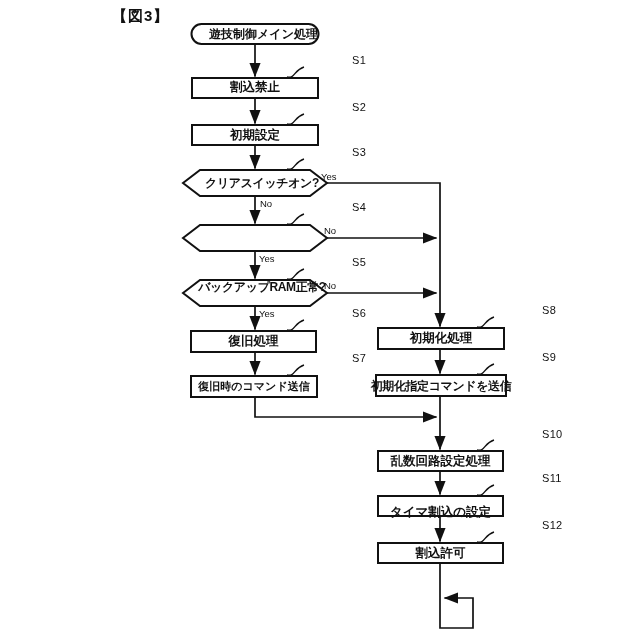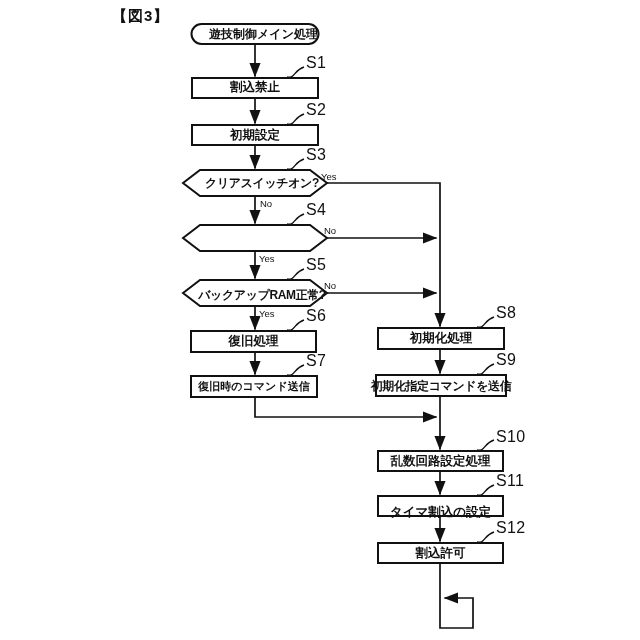--- a/index.html
+++ b/index.html
@@ -26,23 +26,24 @@
     display: flex;
     align-items: center;
     justify-content: center;
     font-weight: 600;
     text-align: center;
     white-space: nowrap;
     line-height: 1;
   }
   .step-id {
     position: absolute;
-    font-size: 16px;
+    font-size: 11px;
     font-weight: 500;
     letter-spacing: 0.3px;
+    margin-left: 46px;
   }
   .branch-label {
     position: absolute;
     font-size: 9.5px;
     font-weight: 500;
   }
   .fs12  { font-size: 12px; }
   .fs125 { font-size: 12.5px; }
   .fs11  { font-size: 11px; }
   .fs105 { font-size: 12px; letter-spacing: -0.4px; }
@@ -118,21 +119,21 @@
       <path d="M477,542 C485,544 484,535 494,532"></path>
     </g>
   </svg>
 
   <div class="figure-label">【図3】</div>
 
   <div class="shape-label fs12" style="left:191px; top:24px;  width:145px; height:20px;">遊技制御メイン処理</div>
   <div class="shape-label fs125" style="left:192px; top:78px;  width:126px; height:20px;font-family:Liberation Mono, monospace;">割込禁止</div>
   <div class="shape-label fs125" style="left:192px; top:125px; width:126px; height:20px;">初期設定</div>
   <div class="shape-label fs105" style="left:194px; top:170px; width:136px; height:26px;">クリアスイッチオン?</div>
-  <div class="shape-label fs105" style="left:194px; top:280px; width:136px; height:14px;margin-top:8px;">バックアップRAM正常?</div>
+  <div class="shape-label fs105" style="left:194px; top:280px; width:136px; height:14px;">バックアップRAM正常?</div>
   <div class="shape-label fs125" style="left:191px; top:331px; width:125px; height:21px;">復旧処理</div>
   <div class="shape-label fs11" style="left:191px; top:376px; width:126px; height:21px;">復旧時のコマンド送信</div>
   <div class="shape-label fs125" style="left:378px; top:328px; width:126px; height:21px;">初期化処理</div>
   <div class="shape-label fs105" style="left:376px; top:375px; width:130px; height:21px;">初期化指定コマンドを送信</div>
   <div class="shape-label fs125" style="left:378px; top:451px; width:125px; height:20px;">乱数回路設定処理</div>
   <div class="shape-label fs125" style="left:378px; top:496px; width:125px; height:32px;">タイマ割込の設定</div>
   <div class="shape-label fs125" style="left:378px; top:543px; width:125px; height:20px;">割込許可</div>
 
   <div class="step-id" style="left:306px; top:54px;">S1</div>
   <div class="step-id" style="left:306px; top:101px;">S2</div>

